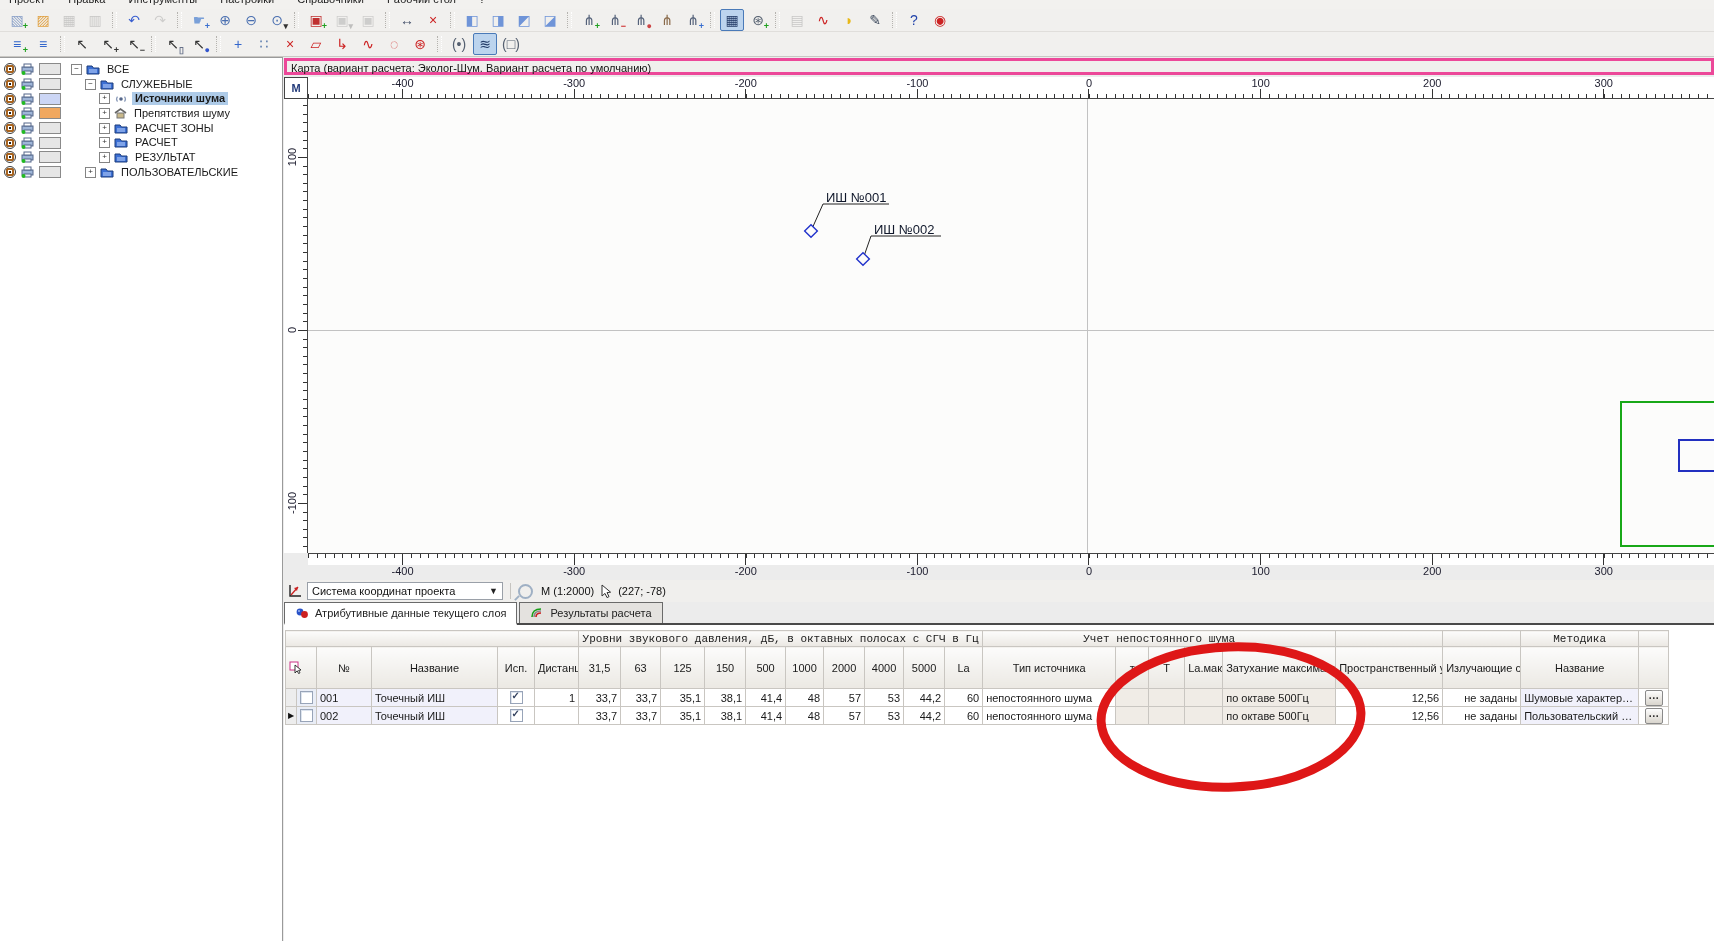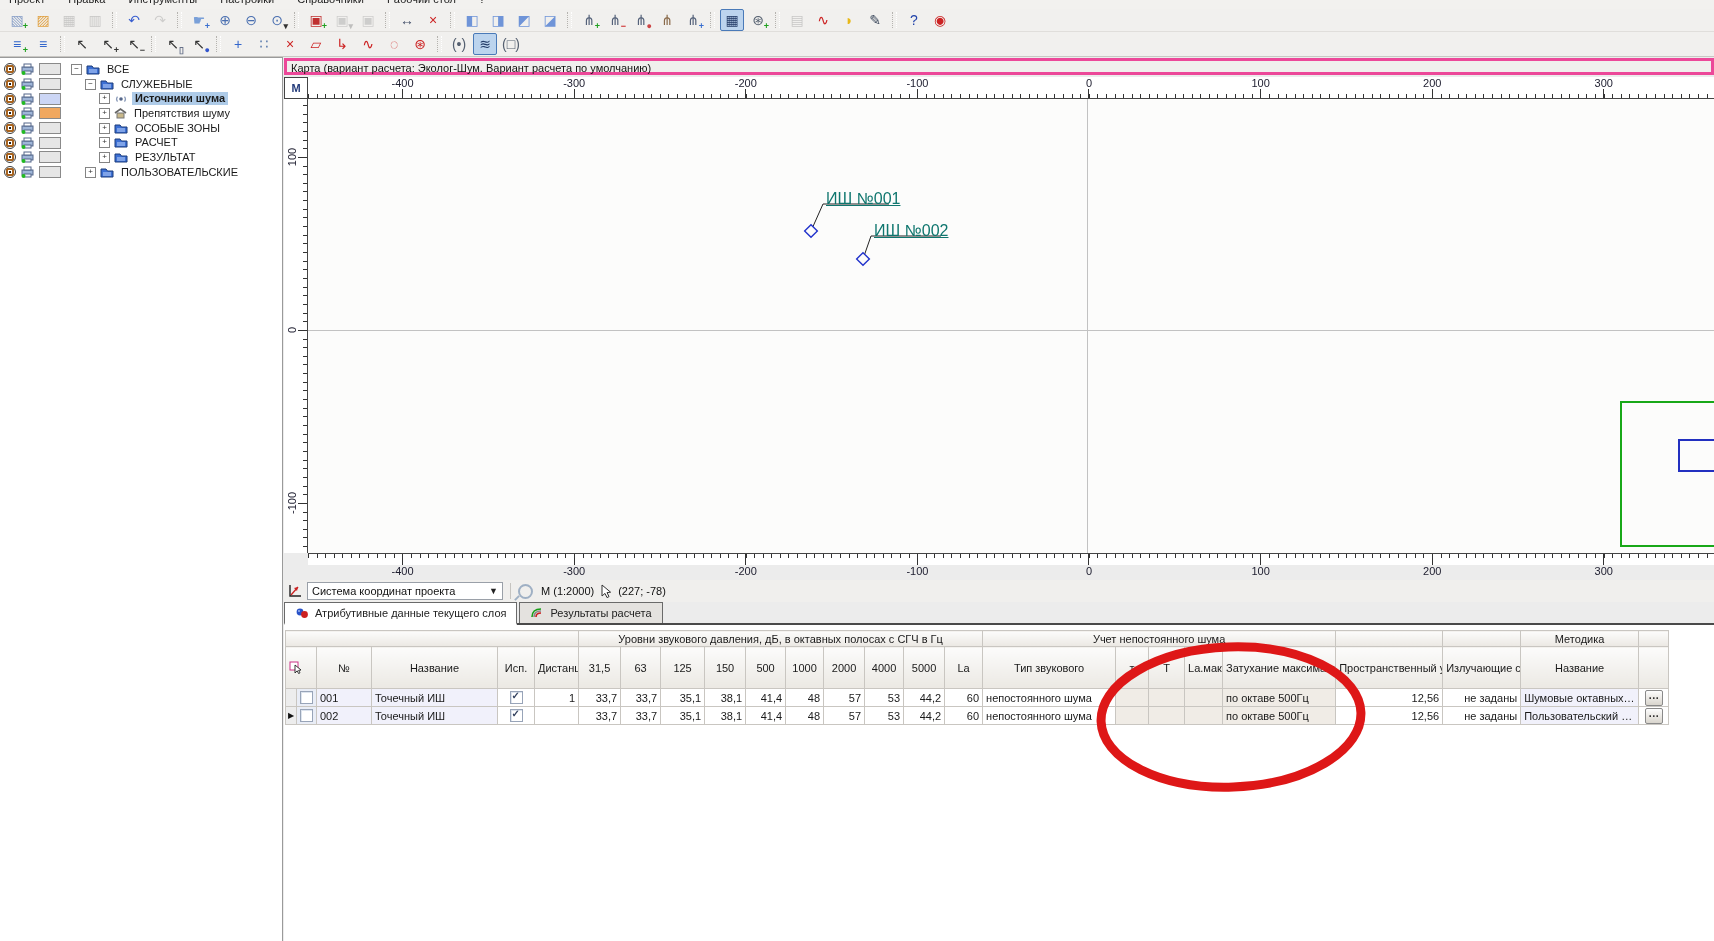--- a/index.html
+++ b/index.html
@@ -49,21 +49,21 @@
   #ruler-left{left:284px;top:99px;width:24px;height:454px;background:#fff;border-right:1px solid #444;box-sizing:border-box;}
   #ruler-left .ticks{position:absolute;top:0;bottom:0;left:0;right:0;
       background-image:
         repeating-linear-gradient(180deg,#333 0 1px,transparent 1px 173px),
         repeating-linear-gradient(180deg,#333 0 1px,transparent 1px 8.65px);
       background-size:11px 100%,4px 100%;background-position:right 58px,right 6px;background-repeat:no-repeat;}
   .rlabelv{position:absolute;left:8px;transform:translate(-50%,-50%) rotate(-90deg);color:#1c1c2e;background:#fff;padding:0 2px;}
   #canvas{left:308px;top:99px;width:1406px;height:454px;background:#fcfcfb;overflow:hidden;}
   #cross-v{position:absolute;left:779px;top:0;width:1px;height:454px;background:#c2c2c2;}
   #cross-h{position:absolute;left:0;top:231px;width:1406px;height:1px;background:#c2c2c2;}
-  .maplabel{position:absolute;font-size:16px;color:#0f766e;white-space:nowrap;text-decoration:underline;}
+  .maplabel{position:absolute;font-size:13px;color:#0f172a;white-space:nowrap;}
   #greenrect{position:absolute;left:1312px;top:302px;width:100px;height:146px;border:2px solid #18a818;box-sizing:border-box;}
   #bluerect{position:absolute;left:1370px;top:340px;width:40px;height:33px;border:2px solid #2230c0;box-sizing:border-box;}
   #ruler-bottom{left:308px;top:553px;width:1406px;height:12px;background:#fff;border-top:1px solid #444;box-sizing:border-box;
       background-image:
         repeating-linear-gradient(90deg,#333 0 1px,transparent 1px 171.6px),
         repeating-linear-gradient(90deg,#333 0 1px,transparent 1px 8.58px);
       background-size:100% 11px,100% 4px;background-position:94px top,0px top;background-repeat:no-repeat;}
   #ruler-bottom-labels{left:308px;top:565px;width:1406px;height:14px;}
   #ruler-bottom-labels .rlabel{background:transparent;}
 
@@ -80,21 +80,21 @@
   #tabbar{left:284px;top:602px;width:1430px;height:23px;background:#ececec;display:flex;align-items:flex-end;border-bottom:2px solid #4a4a4a;box-sizing:border-box;}
   .tab{height:21px;display:flex;align-items:center;padding:0 10px;border:1px solid #6a6a6a;border-bottom:none;box-sizing:border-box;margin-right:2px;background:#e4e2df;color:#222;}
   .tab.activeTab{background:#fff;height:23px;margin-bottom:-2px;border-bottom:2px solid #fff;font-weight:normal;}
   .tab .ticon{margin-right:6px;display:flex;}
 
   
   #tablepanel{left:284px;top:625px;width:1430px;height:316px;background:#fff;}
   #grid{position:absolute;left:1px;top:5px;border-collapse:collapse;table-layout:fixed;width:1383px;font-size:11px;border:1px solid #7f7f7f;}
   #grid td,#grid th{border:1px solid #c9c6c1;padding:0 3px;overflow:hidden;white-space:nowrap;font-weight:normal;box-sizing:border-box;}
   #grid thead th{background:linear-gradient(#fcfcfb,#ebe8e3);color:#1a1a1a;}
-  #grid .grouprow th{height:16px;}
+  #grid .grouprow th{height:16px;font-family:Liberation Mono, monospace;}
   #grid .headrow th{height:42px;line-height:12px;vertical-align:middle;text-align:center;}
   #grid tbody td{height:17px;background:#fff;}
   #grid td.r{text-align:right;} 
   #grid td.mark{background:#ededed;padding:0 1px;font-size:8px;color:#111;text-align:center;}
   #grid td.selcb{background:#e9edf6;text-align:center;}
   #grid td.lav{background:#f1f1fb;}
   #grid td.beige{background:#f0ece6;}
   .cb{display:inline-block;width:11px;height:11px;border:1px solid #98a4b8;background:#fff;box-shadow:inset 1px 1px 0 #dde4ee;position:relative;vertical-align:middle;}
   .cb.checked:after{content:"✓";position:absolute;left:1px;top:-2px;font-size:10px;color:#31405e;font-weight:bold;}
   .dots-btn{display:inline-block;width:16px;height:14px;border:1px solid #8a8a8a;border-radius:2px;background:linear-gradient(#fdfdfd,#d9d5cd);text-align:center;line-height:9px;font-weight:bold;color:#333;}
@@ -398,21 +398,21 @@
       </span>
     <span class="swatch" style="background: rgb(230, 230, 230);"></span>
     <span class="indent2"></span>
     <span class="expbox">+</span>
     <span class="nodeicon">
         <svg width="14" height="11">
           <path d="M1,2 h5 l1.5,2 H13 v6 H1 z" fill="#3b6fd4" stroke="#1d3c7a"></path>
           <rect x="3" y="5" width="8" height="4" fill="#7fa3e8"></rect>
         </svg>
       </span>
-    <span class="tlabel">ОСОБЫЕ ЗОНЫ</span>
+    <span class="tlabel">РАСЧЕТ ЗОНЫ</span>
   </div>
   <div class="trow">
     <span class="eye"></span>
     <span class="printer">
         <svg width="13" height="12">
           <rect x="1" y="4" width="11" height="5" fill="#9fb6d8" stroke="#55678a" stroke-width="1"></rect>
           <rect x="3" y="1" width="7" height="3" fill="#fff" stroke="#55678a"></rect>
           <rect x="3" y="8" width="7" height="3" fill="#e8eef8" stroke="#55678a"></rect>
           <circle cx="2.5" cy="10" r="2" fill="#22bb22"></circle>
         </svg>
@@ -630,21 +630,21 @@
       <th>31,5</th>
       <th>63</th>
       <th>125</th>
       <th>150</th>
       <th>500</th>
       <th>1000</th>
       <th>2000</th>
       <th>4000</th>
       <th>5000</th>
       <th>La</th>
-      <th>Тип звукового</th>
+      <th>Тип источника</th>
       <th>т</th>
       <th>Т</th>
       <th>La.макс</th>
       <th>Затухание
 максимального шума</th>
       <th>Пространственный
 угол, рад</th>
       <th>Излучающие
 стороны</th>
       <th>Название</th>
@@ -669,21 +669,21 @@
       <td class="r">53</td>
       <td class="r">44,2</td>
       <td class="r">60</td>
       <td>непостоянного шума</td>
       <td class="beige"></td>
       <td class="beige"></td>
       <td class="beige"></td>
       <td class="beige">по октаве 500Гц</td>
       <td class="r">12,56</td>
       <td class="r">не заданы</td>
-      <td class="lav">Шумовые октавных…</td>
+      <td class="lav">Шумовые характер…</td>
       <td style="text-align:center;padding:0"><span class="dots-btn">…</span></td>
     </tr>
     <tr>
       <td class="mark">▶</td>
       <td class="selcb"><span class="cb"></span></td>
       <td class="lav">002</td>
       <td class="lav">Точечный ИШ</td>
       <td style="text-align:center"><span class="cb checked"></span></td>
       <td class="r"></td>
       <td class="r">33,7</td>

